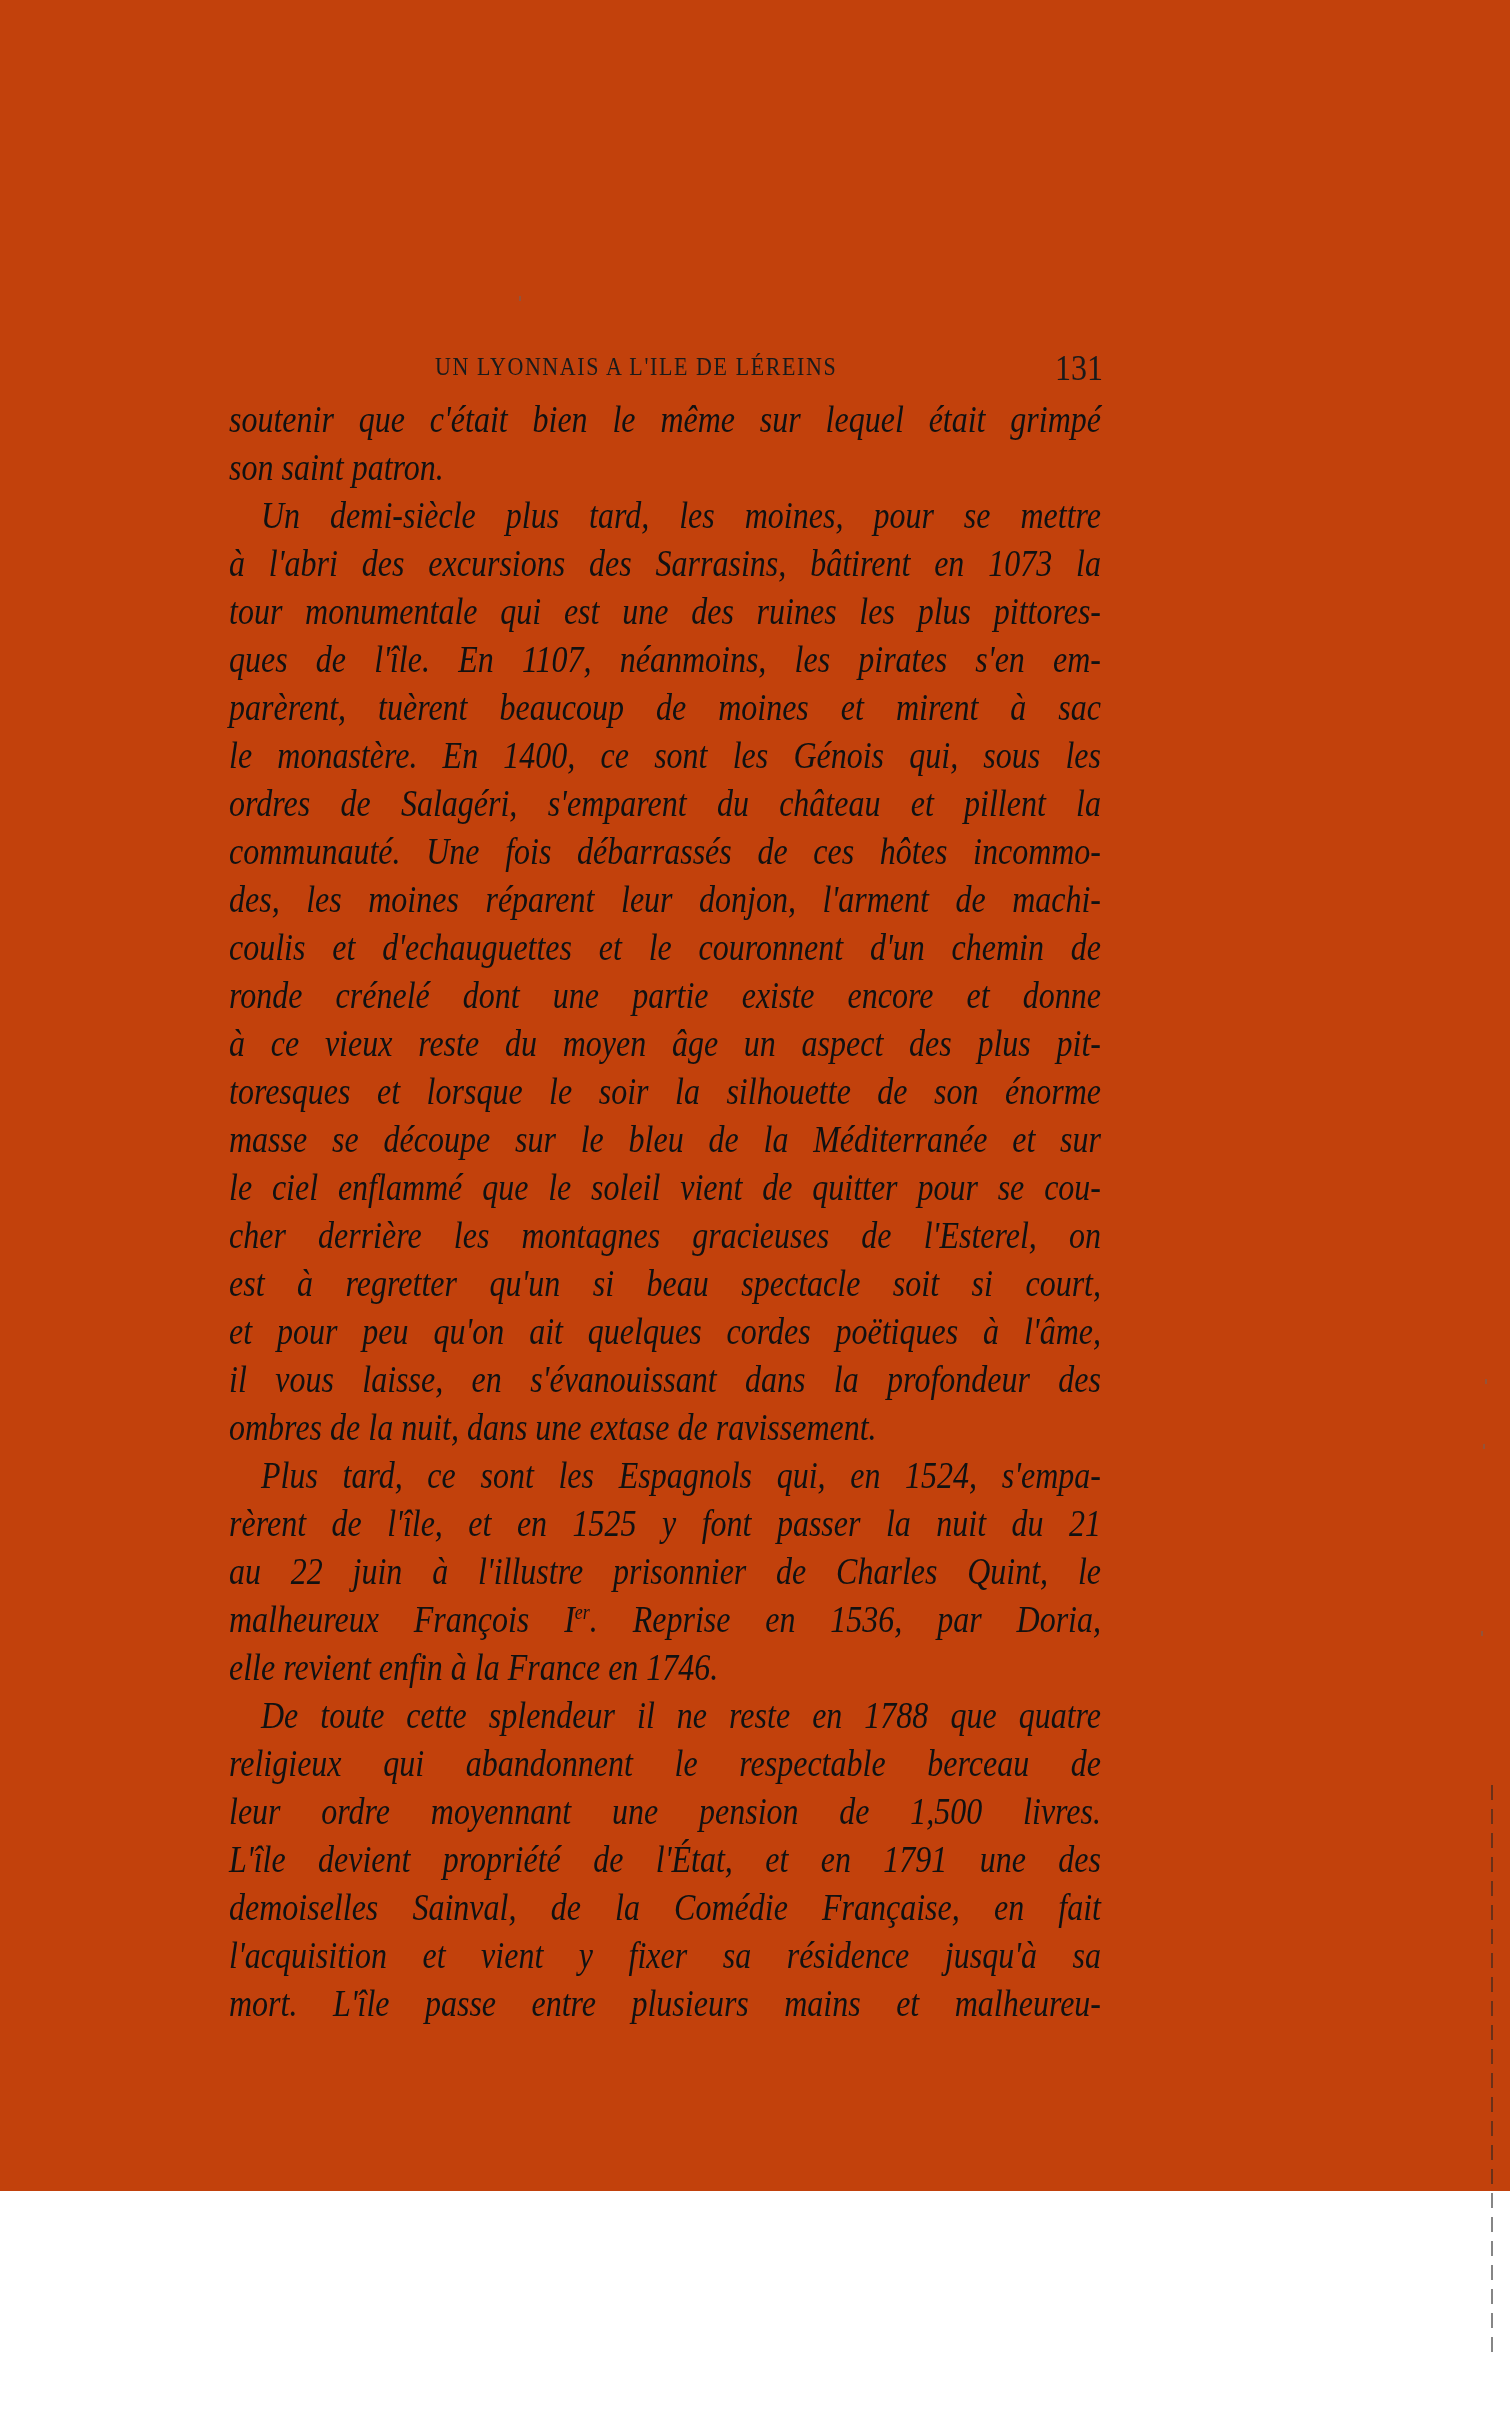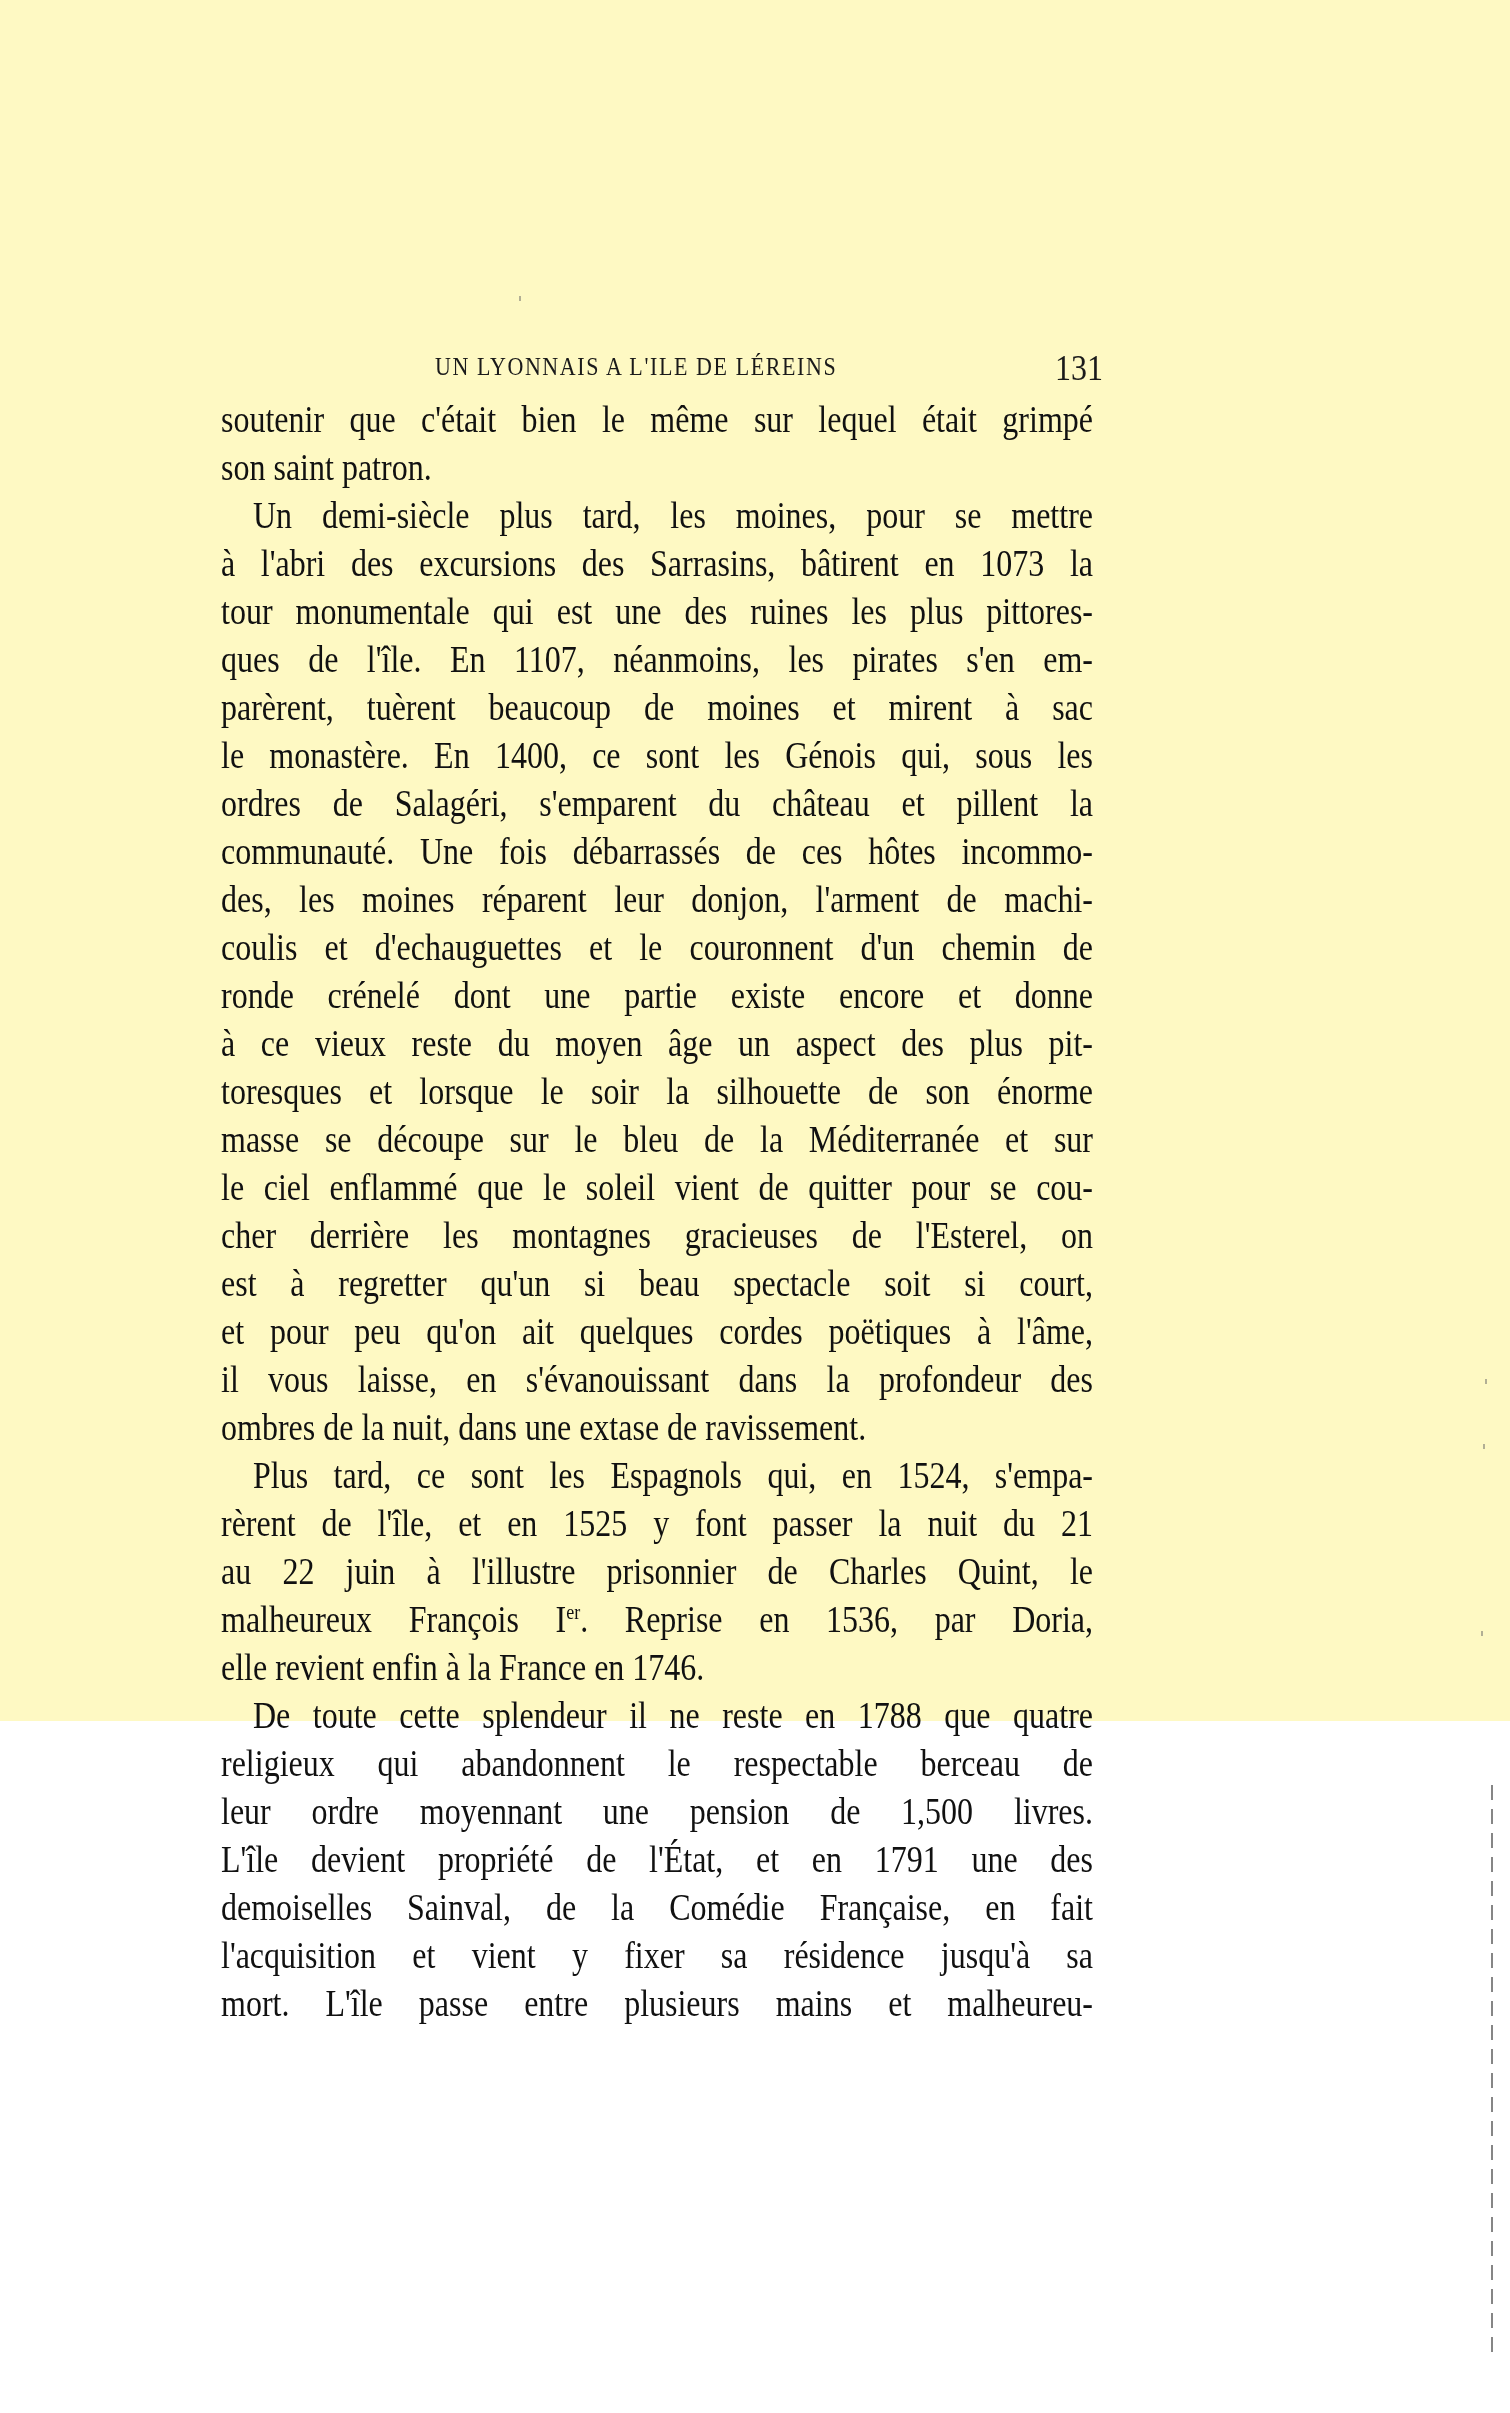--- a/index.html
+++ b/index.html
@@ -1,35 +1,35 @@
 <!DOCTYPE html>
 <html style="font-size:13px"><head>
 <meta charset="utf-8">
 <style>
   html, body { margin: 0; padding: 0; background: #ffffff; }
   body { width: 1511px; height: 2413px; position: relative; overflow: hidden; }
-  .page { position: absolute; left: 0; top: 0; width: 1511px; height: 1721px; background: #fef9c3; }
+  .page { position: absolute; left: 0; top: 0; width: 1511px; height: 2191px; background: #c2410c; }
   .running-head {
     position: absolute; left: 231px; top: 347px; width: 872px; height: 41px;
     font-family: "Liberation Serif", "DejaVu Serif", serif;
     color: #1a1a1a;
   }
   .running-title {
     position: absolute; left: 204px; top: 4.9px;
     font-size: 22px; letter-spacing: 1.6px; font-variant: small-caps; text-transform: uppercase;
     transform: scaleY(1.15); transform-origin: left top;
   }
   .page-number {
     position: absolute; right: 0; top: 0; font-size: 32px;
     transform: scaleY(1.15); transform-origin: right top;
   }
   .body-text {
-    position: absolute; left: 221px; top: 396px; width: 872px;
+    position: absolute; left: 229px; top: 396px; width: 872px;
     font-family: "Liberation Serif", "DejaVu Serif", serif;
-    font-size: 32px; line-height: 48px; color: #111111;
+    font-size: 32px; line-height: 48px; color: #111111; font-style: italic;
   }
   .line {
     display: block; height: 48px; white-space: nowrap;
     text-align: justify; text-align-last: justify;
     transform: scaleY(1.2); transform-origin: left 60%;
   }
   .line.last { text-align-last: left; }
   .line.indent { padding-left: 32px; }
   sup { font-size: 18px; vertical-align: 11.4px; line-height: 0; }
   .edge-line {

